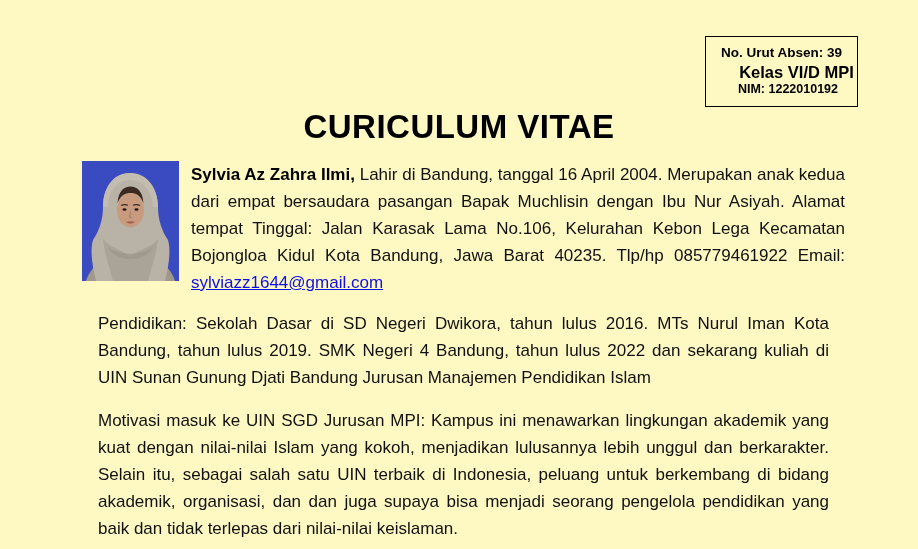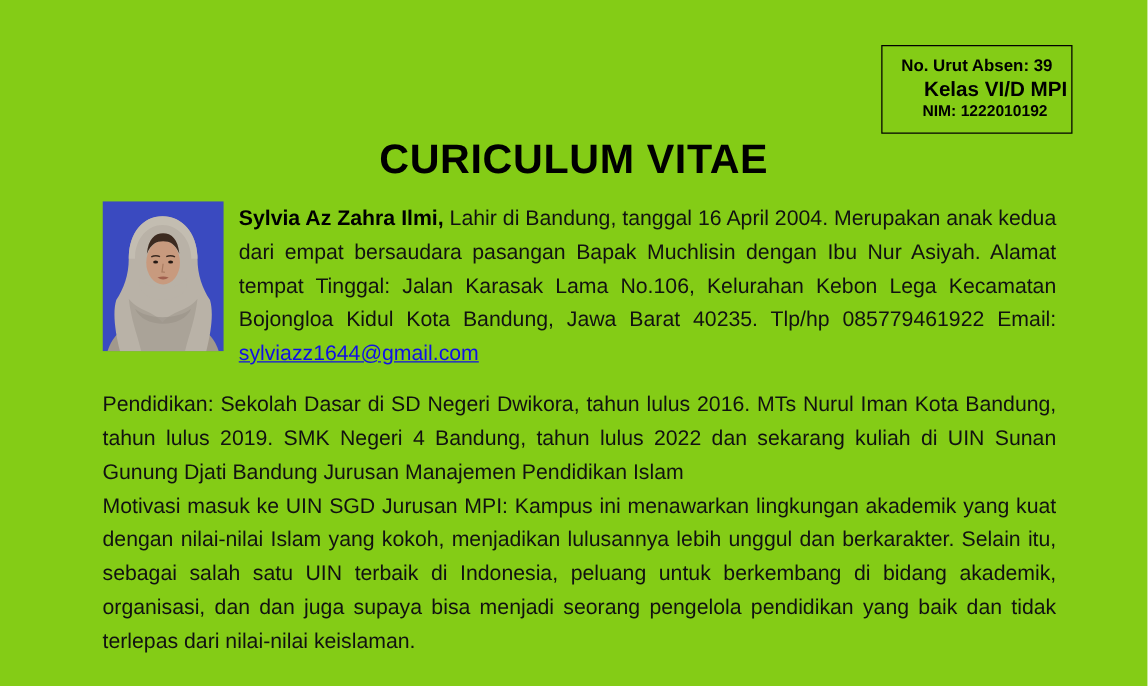--- a/index.html
+++ b/index.html
@@ -1,20 +1,20 @@
 <!DOCTYPE html>
 <html style="--link: #1010e6; --photo-bg: #3a4ac0;"><head>
 <meta charset="utf-8">
 <style>
   html, body { margin: 0; padding: 0; background: #ffffff; }
   .page {
     position: relative;
     width: 918px;
     height: 549px;
-    background: #84cc16;
+    background: #fef9c3;
     font-family: "Liberation Sans", sans-serif;
     color: #1a1a1a;
     overflow: hidden;
   }
   
   .id-box {
     position: absolute;
     top: 36px;
     left: 705px;
     width: 153px;
@@ -62,21 +62,21 @@
     flex: 0 0 auto;
     display: block;
   }
   .bio {
     flex: 1 1 auto;
     margin: 0 0 0 12px;
     text-align: justify;
   }
   .bio b { color: #000000; }
   p.para {
-    margin: 0;
+    margin: 16px;
     text-align: justify;
   }
   .edu { margin-top: 14px !important; }
   a.email-link {
     color: var(--link, #1010e6);
     text-decoration: underline;
   }
 </style>
 </head>
 <body>

